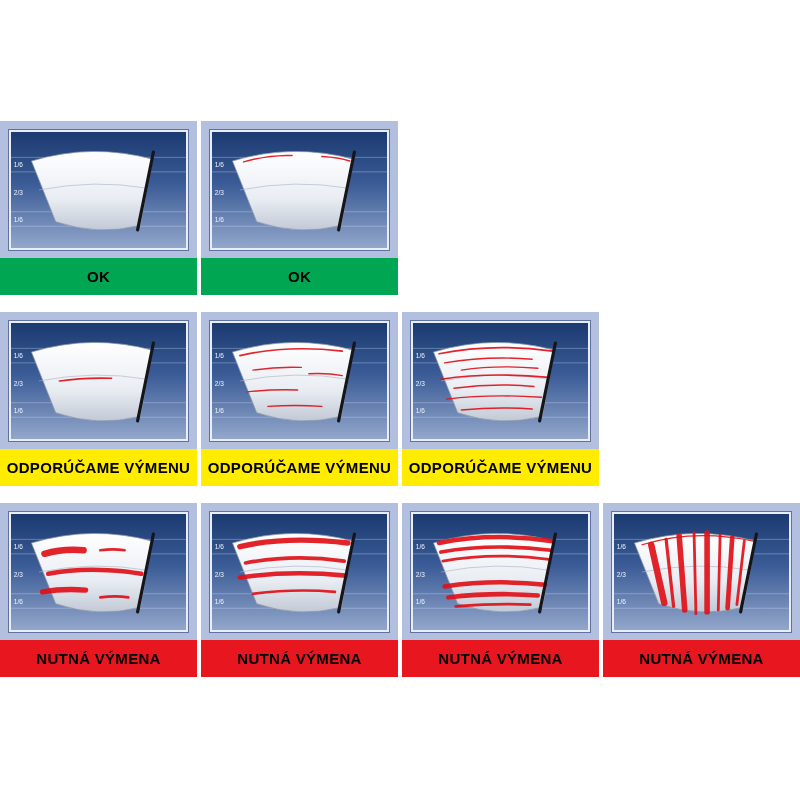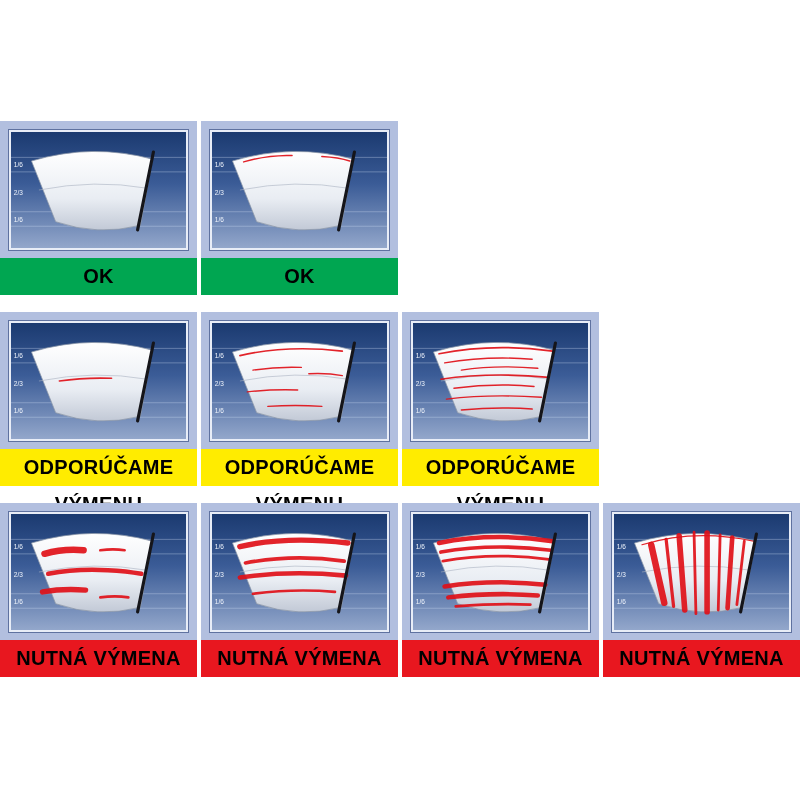--- a/index.html
+++ b/index.html
@@ -2,21 +2,21 @@
 <html><head>
 <meta charset="utf-8">
 <style>
   html,body{margin:0;padding:0;background:#ffffff;}
   body{width:800px;height:800px;position:relative;font-family:"Liberation Sans",sans-serif;}
   #board{position:absolute;left:0;top:0;width:800px;height:800px;background:#ffffff;}
   .cell{position:absolute;width:197px;background:#b2bfdf;box-sizing:border-box;}
   .panel-wrap{padding:9px 9px 8px 9px;}
   .panel{height:116px;border:2px solid #e8edf7;outline:1px solid #5f72a0;background:#2c4c84;overflow:hidden;}
   .panel svg{display:block;width:100%;height:100%;}
-  .bar{height:37px;line-height:37px;text-align:center;font-weight:bold;font-size:20px;letter-spacing:.3px;color:#000;font-family:"Liberation Sans",sans-serif;}
+  .bar{height:37px;line-height:37px;text-align:center;font-weight:bold;font-size:15px;letter-spacing:.3px;color:#000;font-family:"Liberation Sans",sans-serif;}
 </style>
 </head>
 <body>
 
 <div id="board">
     <div class="cell" style="left: 0px; top: 121px; width: 197px; background: rgb(178, 191, 223);">
       <div class="panel-wrap">
         <div class="panel">
           <svg viewBox="0 0 188 128" preserveAspectRatio="none">
             <defs>

